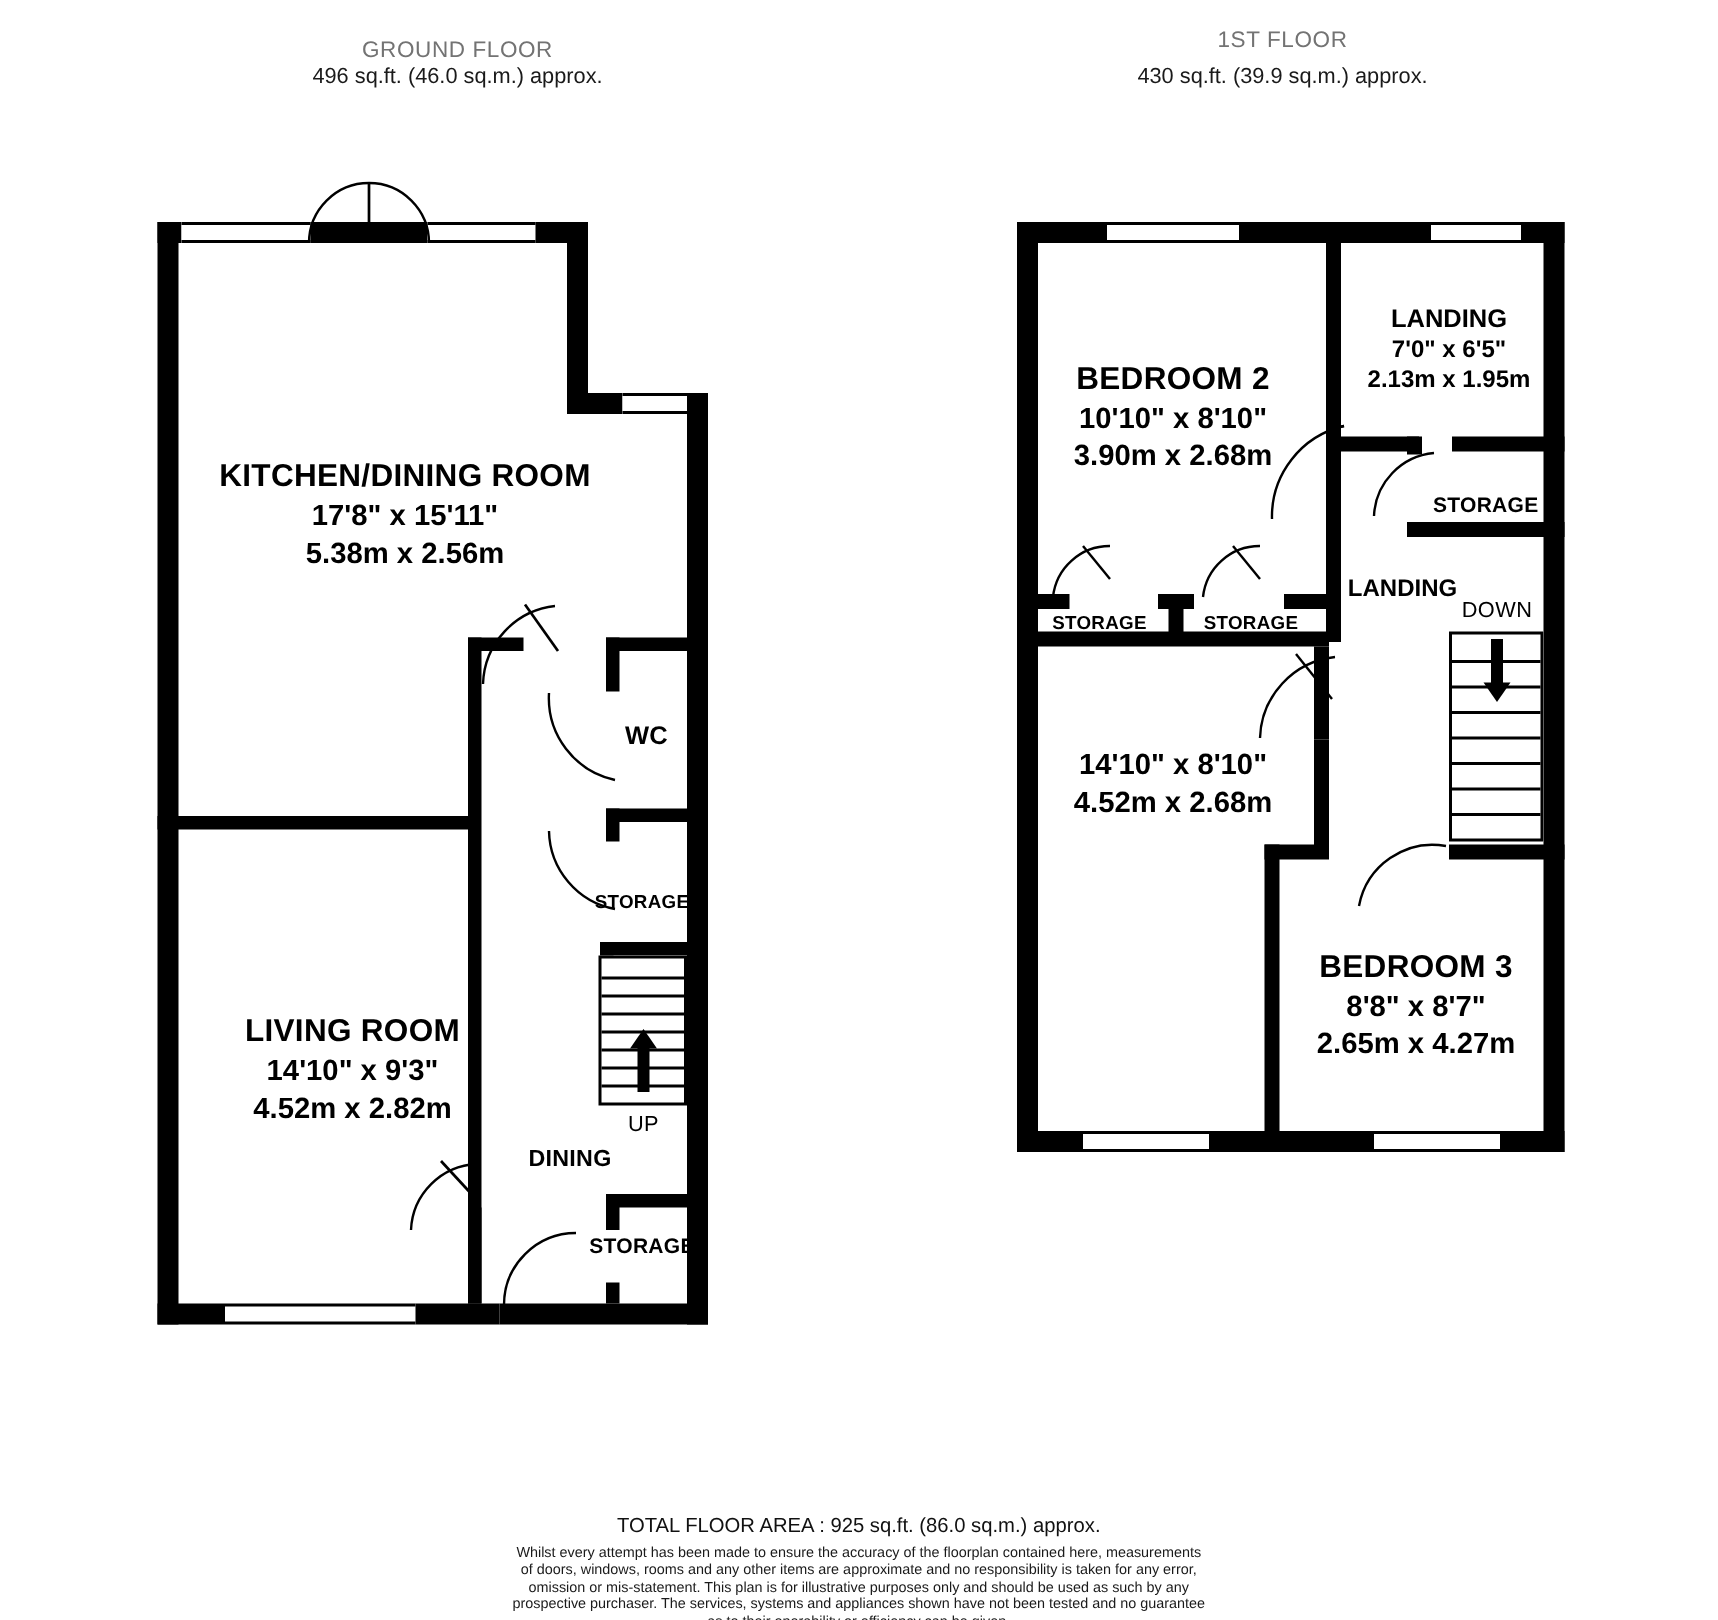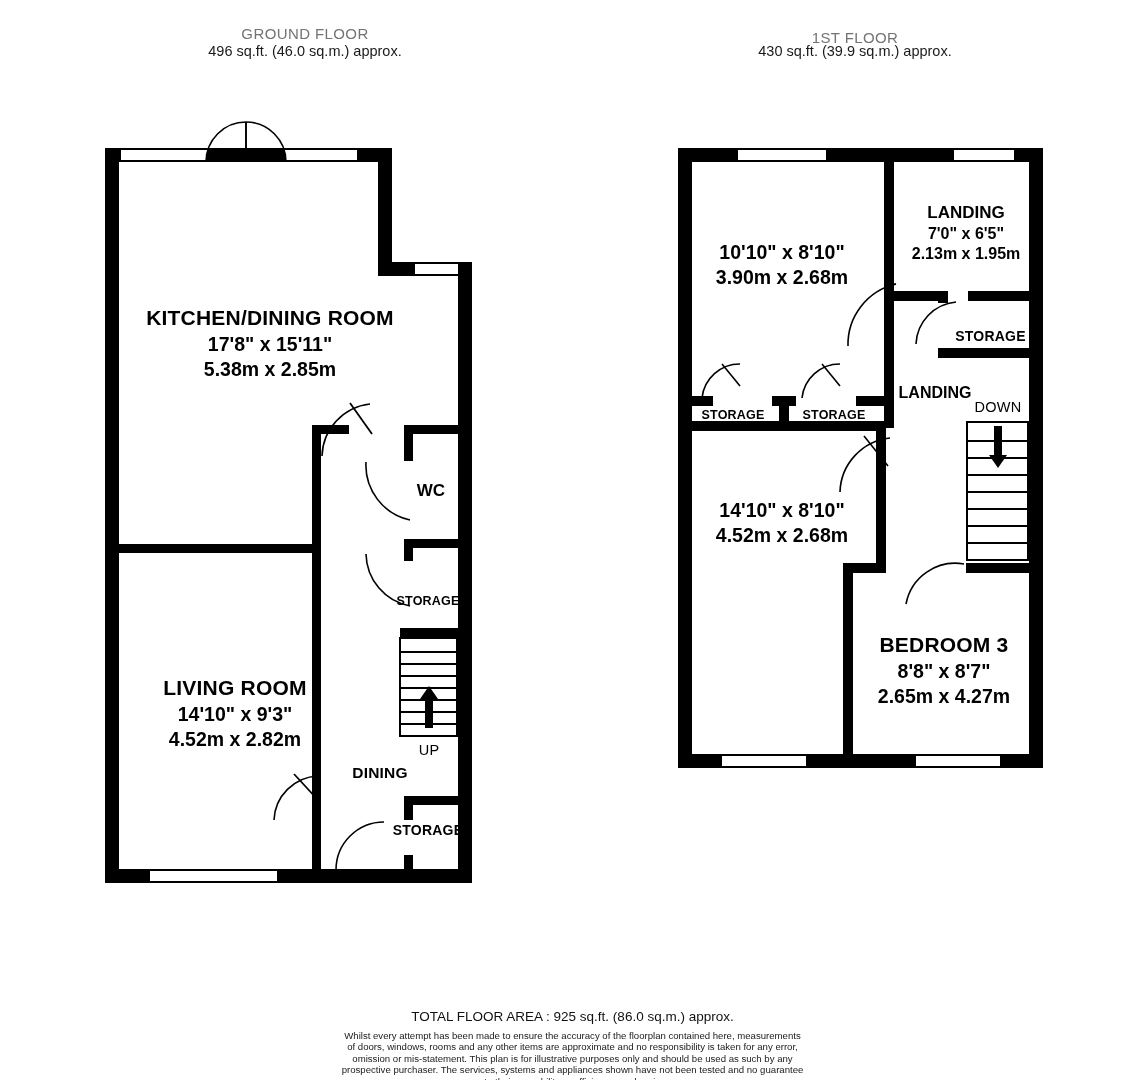--- a/index.html
+++ b/index.html
@@ -125,21 +125,21 @@
   }
 </style>
 </head>
 <body>
 
 <div class="stage">
 
   <div class="abs floor-title" style="left:68px; top:24px; width:474px;">GROUND FLOOR</div>
   <div class="abs floor-sub" style="left:68px; top:42px; width:474px;">496 sq.ft. (46.0 sq.m.) approx.</div>
 
-  <div class="abs floor-title" style="left:618px; top:28px; width:474px;">1ST FLOOR</div>
+  <div class="abs floor-title" style="left:618px; top:17px; width:474px;">1ST FLOOR</div>
   <div class="abs floor-sub" style="left:618px; top:42px; width:474px;">430 sq.ft. (39.9 sq.m.) approx.</div>
 
   <div class="abs" style="left:0; top:0; width:600px; height:950px;">
 
     <div class="wall" style="left:105px; top:148px; width:14px; height:735px;"></div>
 
     <div class="wall" style="left:105px; top:148px; width:16px; height:14px;"></div>
     <div class="window" style="left:121px; top:148px; width:86px; height:14px;"></div>
     <div class="wall" style="left:207px; top:148px; width:78px; height:14px;"></div>
     <div class="window" style="left:285px; top:148px; width:72px; height:14px;"></div>
@@ -236,21 +236,21 @@
       <svg width="20" height="42" viewBox="0 0 20 42">
         <rect x="6" y="10" width="8" height="32" fill="#000"></rect>
         <polygon points="10,0 19,13 1,13" fill="#000"></polygon>
       </svg>
     </div>
     <div class="abs plain-label" style="left:400px; top:742px; width:58px; text-align:center;">UP</div>
 
     <div class="room-label" style="left:105px; top:305px; width:330px;">
       <div class="room-name">KITCHEN/DINING ROOM</div>
       <div class="room-dims">17'8"  x 15'11"</div>
-      <div class="room-dims">5.38m  x 2.85m</div>
+      <div class="room-dims">5.38m  x 2.56m</div>
     </div>
 
     <div class="room-label" style="left:90px; top:675px; width:290px;">
       <div class="room-name">LIVING ROOM</div>
       <div class="room-dims">14'10"  x 9'3"</div>
       <div class="room-dims">4.52m  x 2.82m</div>
     </div>
 
     <div class="room-label room-mid" style="left:396px; top:480px; width:70px;">
       <span>WC</span>
@@ -361,20 +361,21 @@
     </div>
     <div class="arrow-down" style="left:988px; top:426px;">
       <svg width="20" height="42" viewBox="0 0 20 42">
         <rect x="6" y="0" width="8" height="30" fill="#000"></rect>
         <polygon points="10,42 19,29 1,29" fill="#000"></polygon>
       </svg>
     </div>
     <div class="abs plain-label" style="left:960px; top:399px; width:76px; text-align:center;">DOWN</div>
 
     <div class="room-label" style="left:672px; top:240px; width:220px;">
+      <div class="room-name">BEDROOM 2</div>
       <div class="room-dims">10'10"  x 8'10"</div>
       <div class="room-dims">3.90m  x 2.68m</div>
     </div>
 
     <div class="room-label" style="left:886px; top:202px; width:160px; font-size:16px;">
       <div style="font-weight:bold; font-size:17px;">LANDING</div>
       <div style="font-weight:bold; font-size:16px;">7'0"  x 6'5"</div>
       <div style="font-weight:bold; font-size:16px;">2.13m  x 1.95m</div>
     </div>
 

